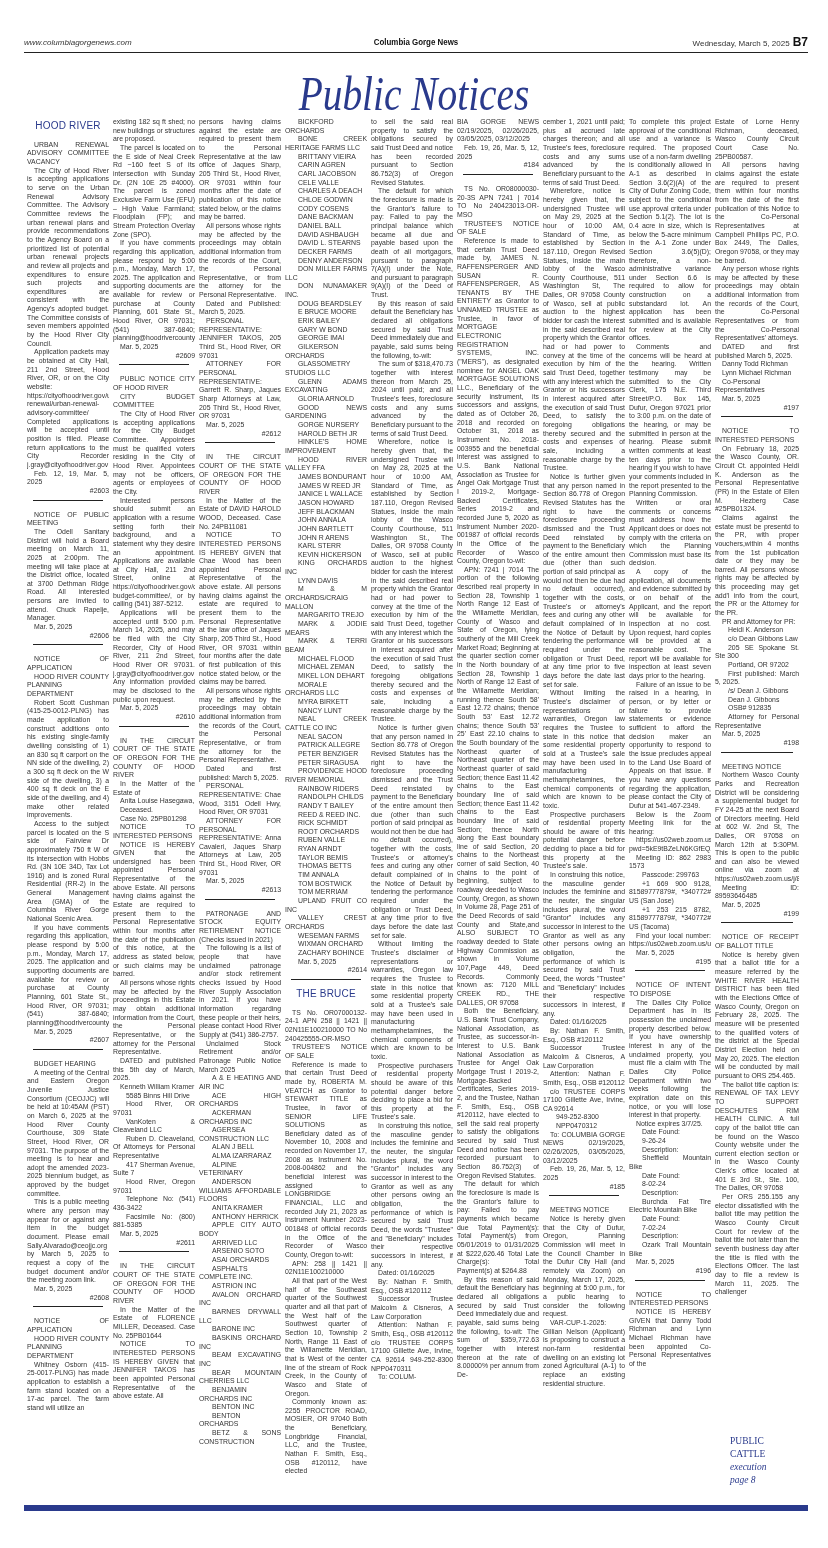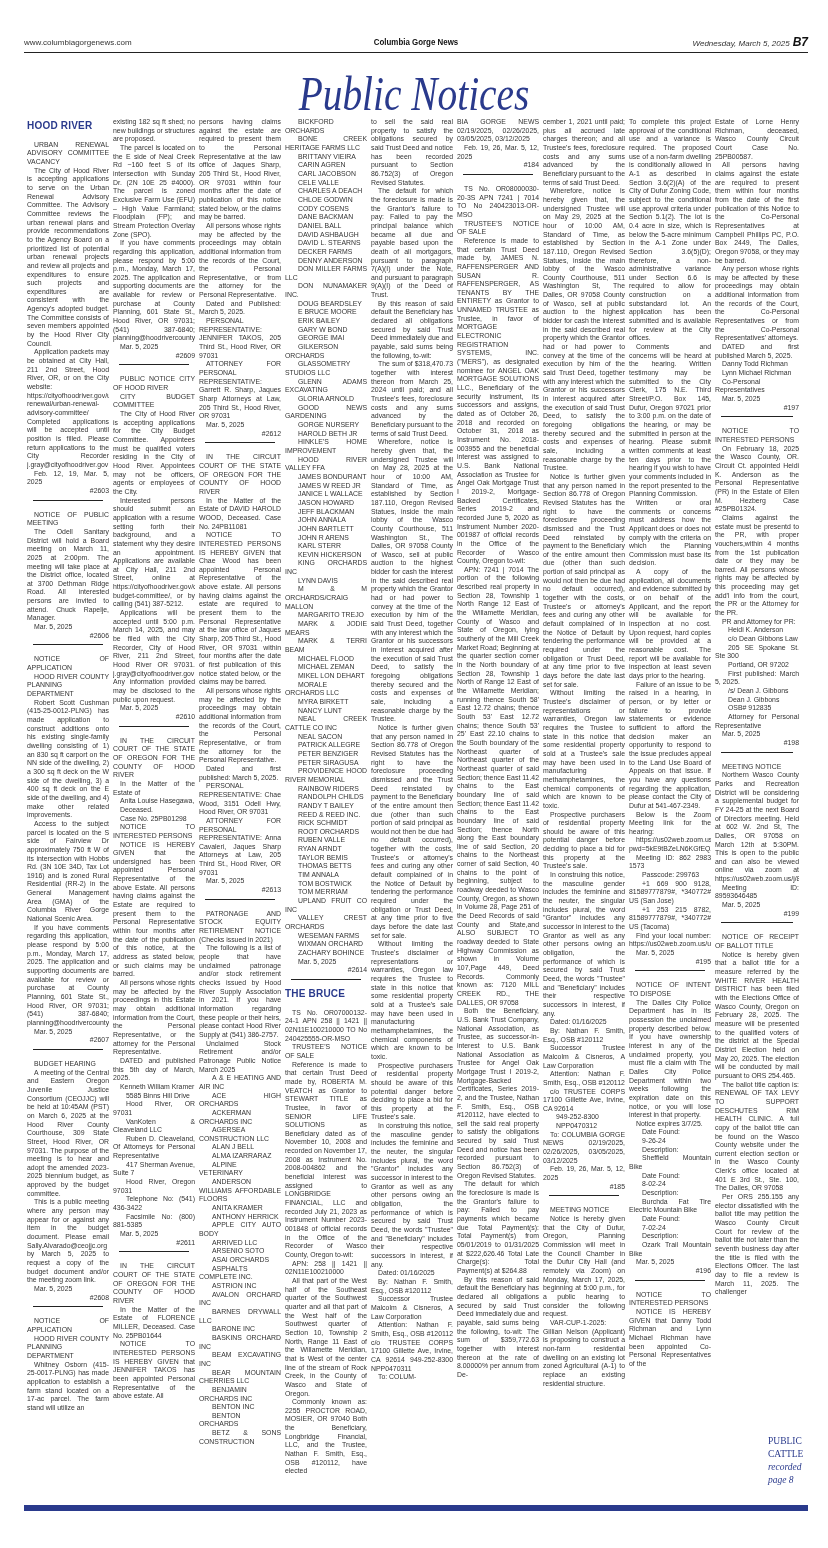--- a/index.html
+++ b/index.html
@@ -1,31 +1,31 @@
 <!DOCTYPE html>
 <html><head>
 <meta charset="utf-8">
 <style>
   html,body{margin:0;padding:0;background:#fff;}
   body{width:828px;height:1548px;position:relative;overflow:hidden;font-family:"Liberation Sans",sans-serif;color:#222;}
   .topbar{position:absolute;left:24px;top:36px;width:784px;height:16px;border-bottom:1.5px solid #222;}
-  .topbar .url{position:absolute;left:0;top:2px;font-size:8px;color:#333;}
+  .topbar .url{position:absolute;left:0;top:2px;font-size:8px;font-style:italic;color:#333;}
   .topbar .paper{position:absolute;left:0;width:100%;top:1px;text-align:center;font-size:9px;font-weight:bold;color:#111;transform:scaleX(0.88);}
-  .topbar .date{position:absolute;right:0;top:-1px;font-size:8px;color:#333;font-style:italic;}
+  .topbar .date{position:absolute;right:0;top:-1px;font-size:8px;color:#333;}
   .topbar .date b{font-size:12px;color:#111;margin-left:3px;font-weight:bold;}
   .title{position:absolute;left:0;width:828px;top:70px;text-align:center;font-family:"Liberation Serif",serif;font-style:italic;font-size:48px;color:#2a3a8c;line-height:1;transform:scaleX(0.82);}
   .cols{position:absolute;left:27px;top:118px;width:780px;height:1384px;}
   .col{position:absolute;top:0;width:82px;height:1384px;overflow:hidden;font-size:6.9px;line-height:8.65px;text-align:justify;color:#333;}
   .col p{margin:0;text-indent:7px;}
   .col p.ni{text-indent:0;}
-  .col .sec{color:#2a3a8c;font-weight:bold;font-size:10px;text-align:left;margin:4px 0 10px 0;text-indent:0;letter-spacing:0.2px;}
+  .col .sec{color:#2a3a8c;font-weight:normal;font-size:10px;text-align:center;margin:4px 0 10px 0;text-indent:0;letter-spacing:0.2px;}
   .col .num{text-align:right;text-indent:0;}
   .col .rule{border-top:1px solid #222;margin:4px 6px 10px 6px;}
   .col .ind{text-indent:13px;}
-  .continued{position:absolute;left:768px;top:1435px;font-family:"Liberation Serif",serif;color:#2a3a8c;font-size:9.5px;line-height:13px;}
+  .continued{position:absolute;left:730px;top:1435px;font-family:"Liberation Serif",serif;color:#2a3a8c;font-size:9.5px;line-height:13px;}
   .continued i{display:block;}
   .bottombar{position:absolute;left:24px;top:1505px;width:784px;height:6px;background:#2a3a8c;}
 </style>
 </head>
 <body>
 
 <div class="topbar">
   <span class="url">www.columbiagorgenews.com</span>
   <div class="paper">Columbia Gorge News</div>
   <span class="date"><span>Wednesday, March 5, 2025</span><b>B7</b></span>
@@ -367,17 +367,17 @@
       <p class="">NOTICE OF RECEIPT OF BALLOT TITLE</p>
       <p class="">Notice is hereby given that a ballot title for a measure referred by the WHITE RIVER HEALTH DISTRICT has been filed with the Elections Office of Wasco County, Oregon on February 28, 2025. The measure will be presented to the qualified voters of the district at the Special District Election held on May 20, 2025. The election will be conducted by mail pursuant to ORS 254.465.</p>
       <p class="">The ballot title caption is: RENEWAL OF TAX LEVY TO SUPPORT DESCHUTES RIM HEALTH CLINIC. A full copy of the ballot title can be found on the Wasco County website under the current election section or in the Wasco County Clerk's office located at 401 E 3rd St., Ste. 100, The Dalles, OR 97058</p>
       <p class="">Per ORS 255.155 any elector dissatisfied with the ballot title may petition the Wasco County Circuit Court for review of the ballot title not later than the seventh business day after the title is filed with the Elections Officer. The last day to file a review is March 11, 2025. The challenger</p>
     </div>
 </div>
 
 <div class="continued">
   <div>PUBLIC</div>
   <div>CATTLE</div>
-  <i>recorded</i>
+  <i>execution</i>
   <i>page 8</i>
 </div>
 
 <div class="bottombar"></div>
 
 </body></html>

